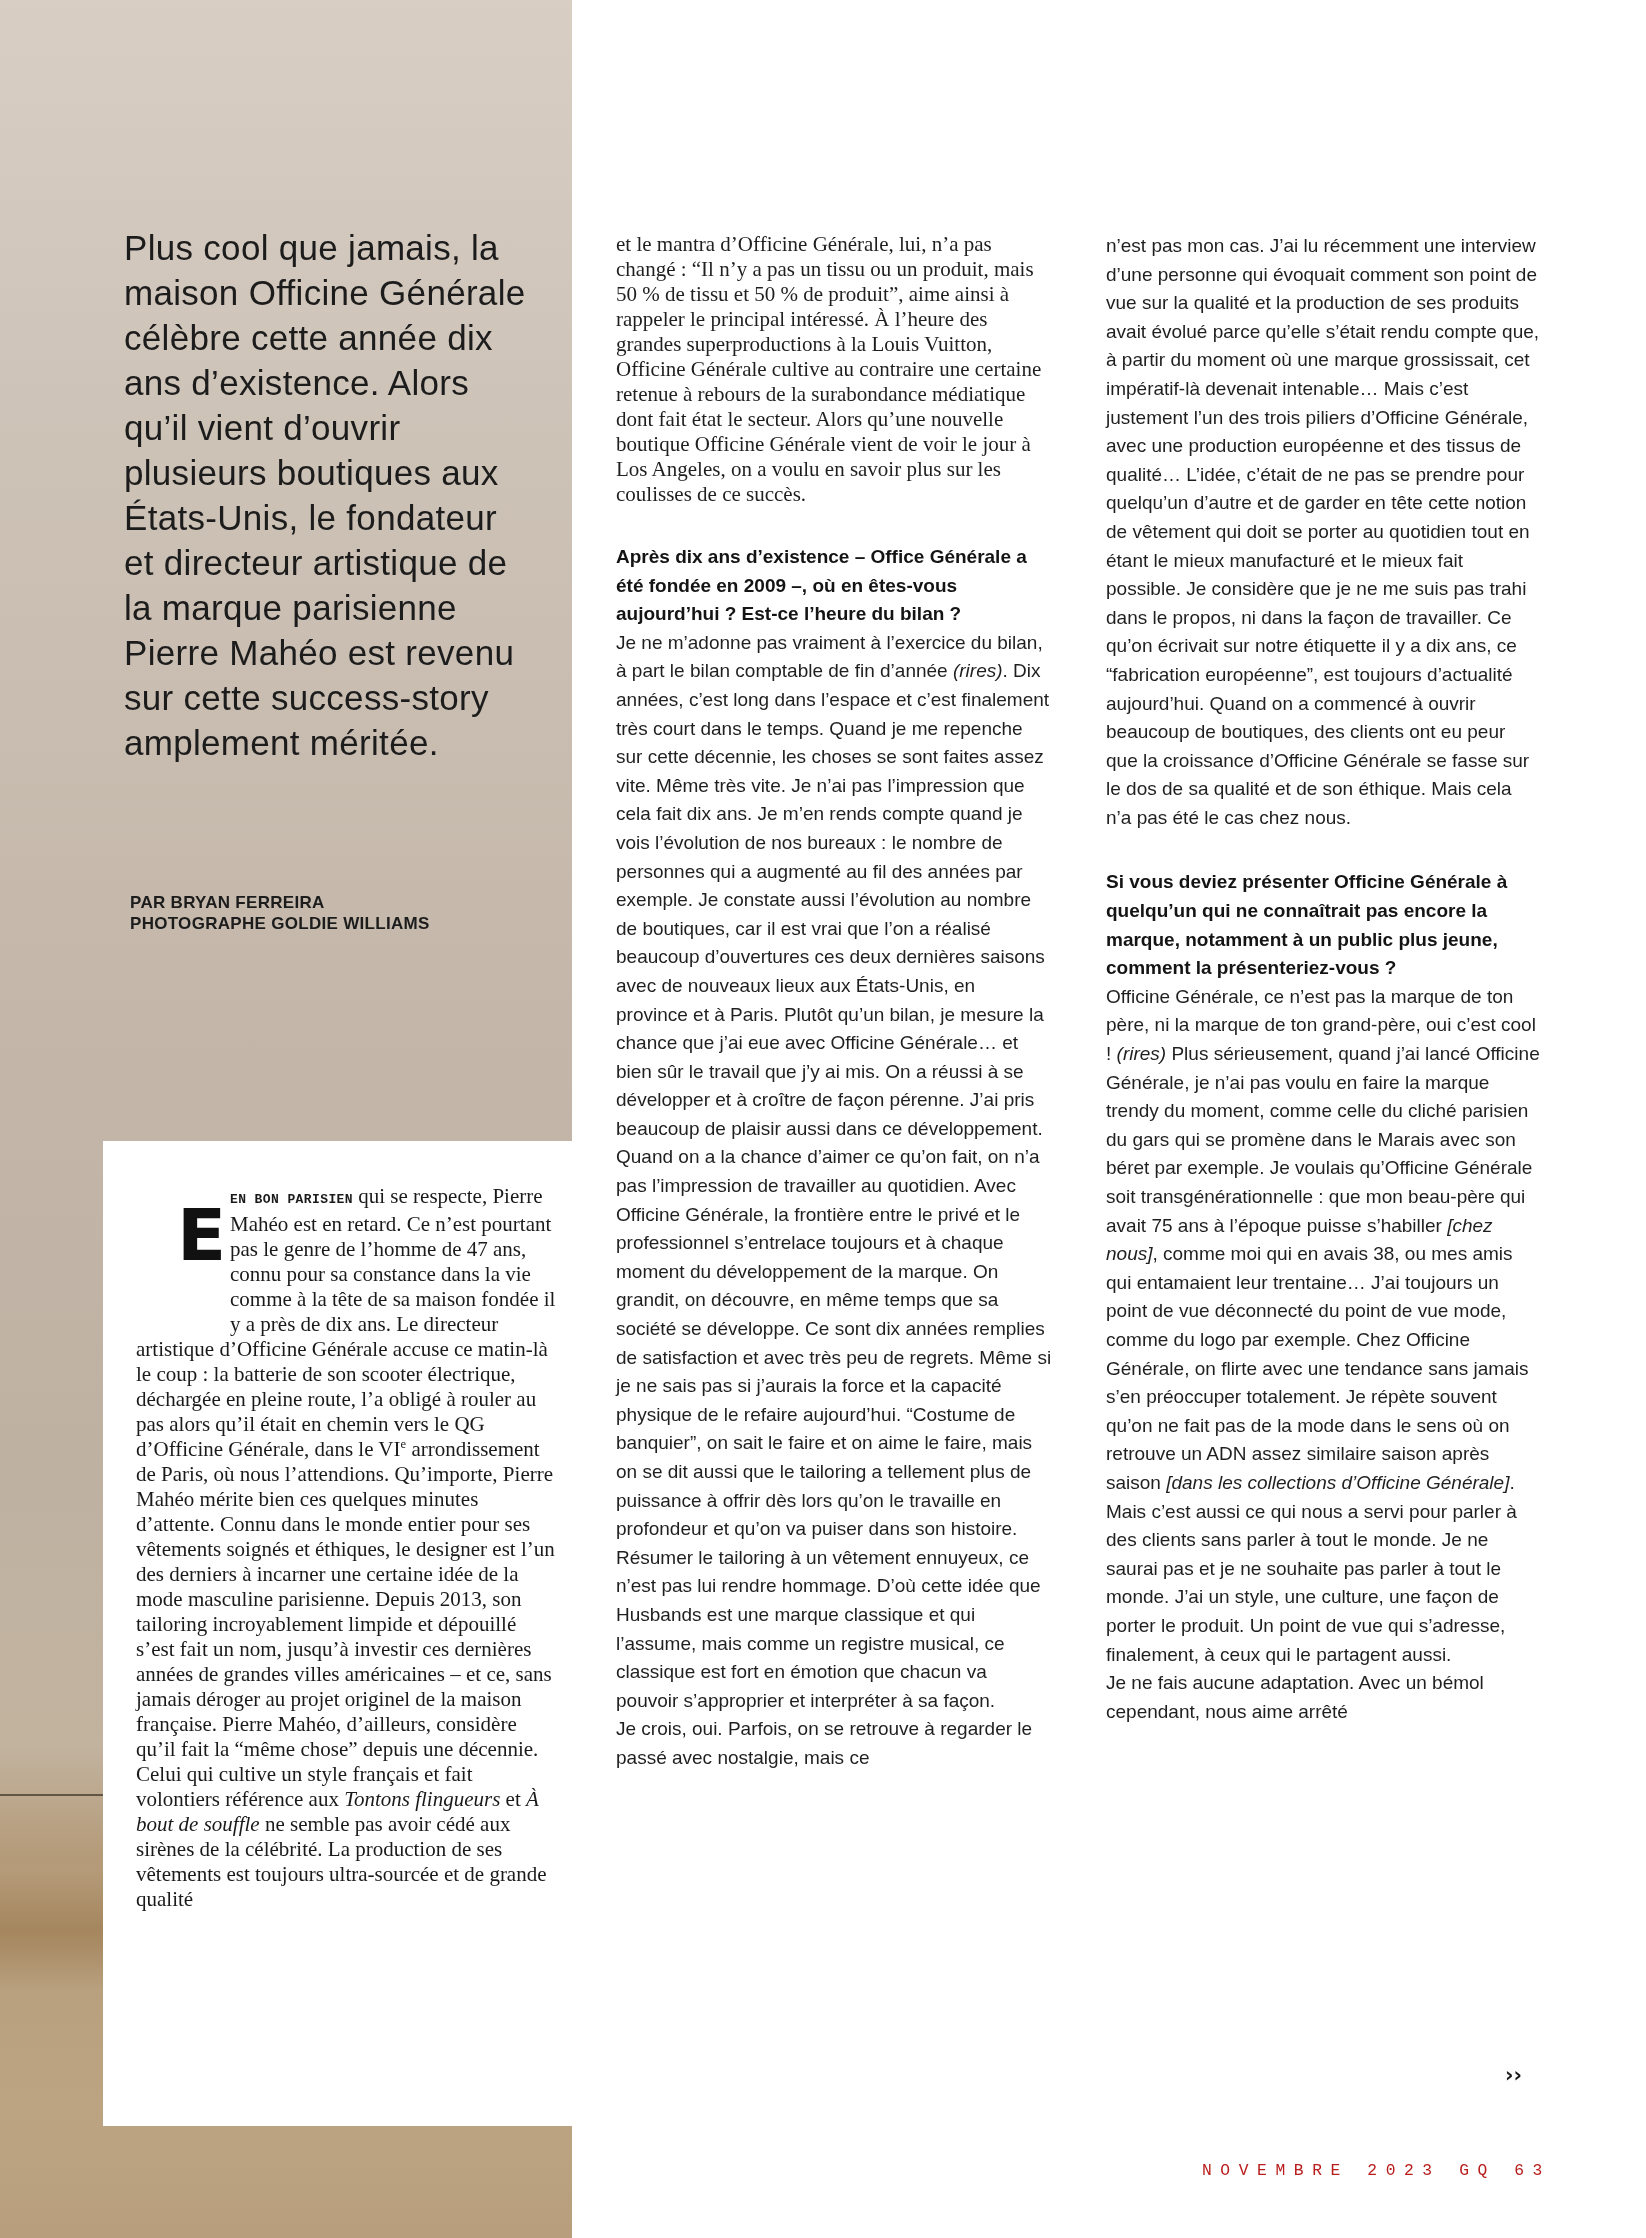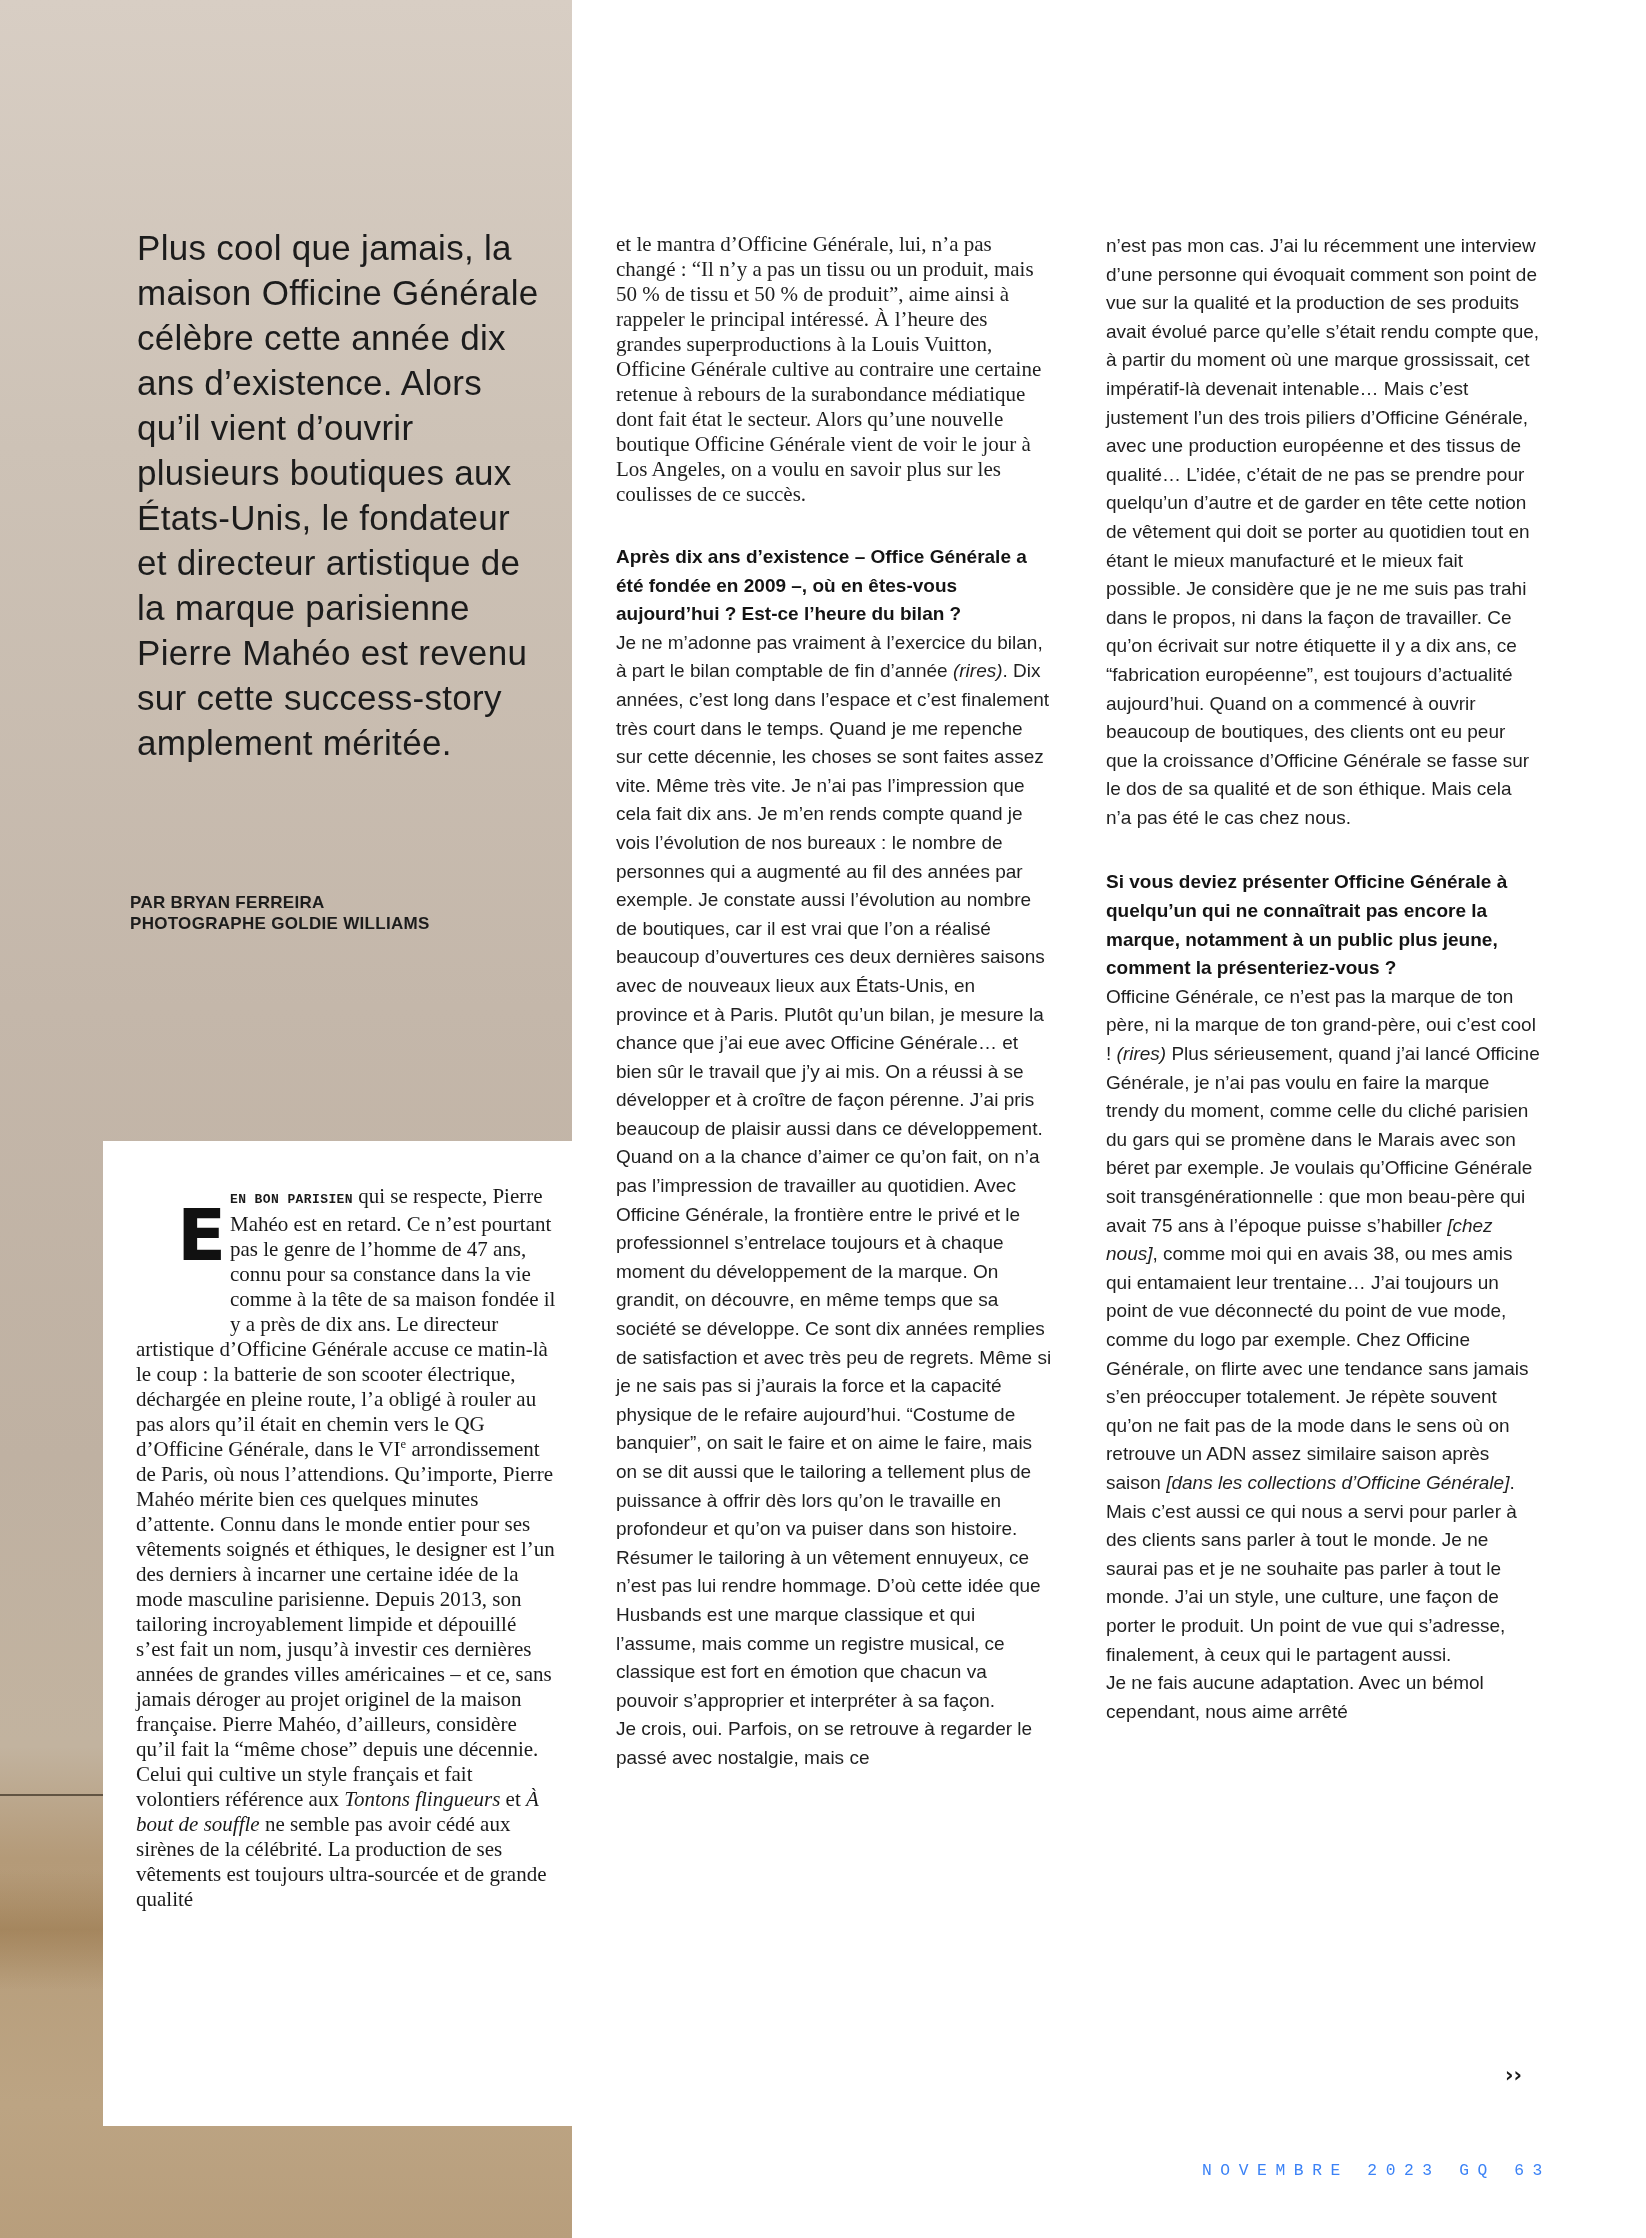--- a/index.html
+++ b/index.html
@@ -12,21 +12,21 @@
     background: linear-gradient(180deg, #d8cec4 0%, #cdc2b6 20%, #c4b7aa 45%, #bfb1a2 65%, #c2b39f 78%, #b49a78 83%, #b89f7d 88%, #bca483 94%, #b89e7c 100%);
   }
   .photo-floorline {
     position: absolute; left: 0; top: 1794px; width: 103px; height: 1.7px; background: #4a3e30; opacity: .8;
   }
   .photo-shade {
     position: absolute; left: 0; top: 1870px; width: 103px; height: 120px;
     background: linear-gradient(180deg, rgba(150,115,70,0) 0%, rgba(150,115,70,.55) 50%, rgba(150,115,70,0) 100%);
   }
   .intro {
-    position: absolute; left: 137px; top: 225px; width: 403px;
+    position: absolute; left: 124px; top: 225px; width: 403px;
     font-family: "Liberation Sans", sans-serif; font-size: 35px; line-height: 45px;
     color: #1c1c1c; letter-spacing: 0.3px;
   }
   .credits {
     position: absolute; left: 130px; top: 892px; width: 403px;
     font-family: "Liberation Sans", sans-serif; font-weight: bold; font-size: 17px; line-height: 21.4px;
     color: #1c1c1c; letter-spacing: 0.3px; text-transform: uppercase;
   }
   .lead-box {
     position: absolute; left: 103px; top: 1141px; width: 469px; height: 985px; background: #ffffff;
@@ -49,21 +49,21 @@
   .col-2 { left: 616px; }
   .col-3 { left: 1106px; }
   .col p { margin: 0; }
   .col .q { font-weight: bold; color: #141414; margin-top: 36px; }
   .continue {
     position: absolute; left: 1505px; top: 2063px;
     font-family: "DejaVu Sans", sans-serif; font-weight: bold; font-size: 20.6px; color: #1a1a1a;
   }
   .folio {
     position: absolute; right: 96px; top: 2161px;
-    font-family: "Liberation Mono", monospace; font-size: 16.3px; letter-spacing: 8.6px; color: #3b82f6;
+    font-family: "Liberation Mono", monospace; font-size: 16.3px; letter-spacing: 8.6px; color: #b91c1c;
   }
   i, em { font-style: italic; }
   sup { font-size: 60%; line-height: 0; }
 </style>
 </head>
 <body>
 
 <div class="photo">
   <div class="photo-floorline"></div>
   <div class="photo-shade"></div>

